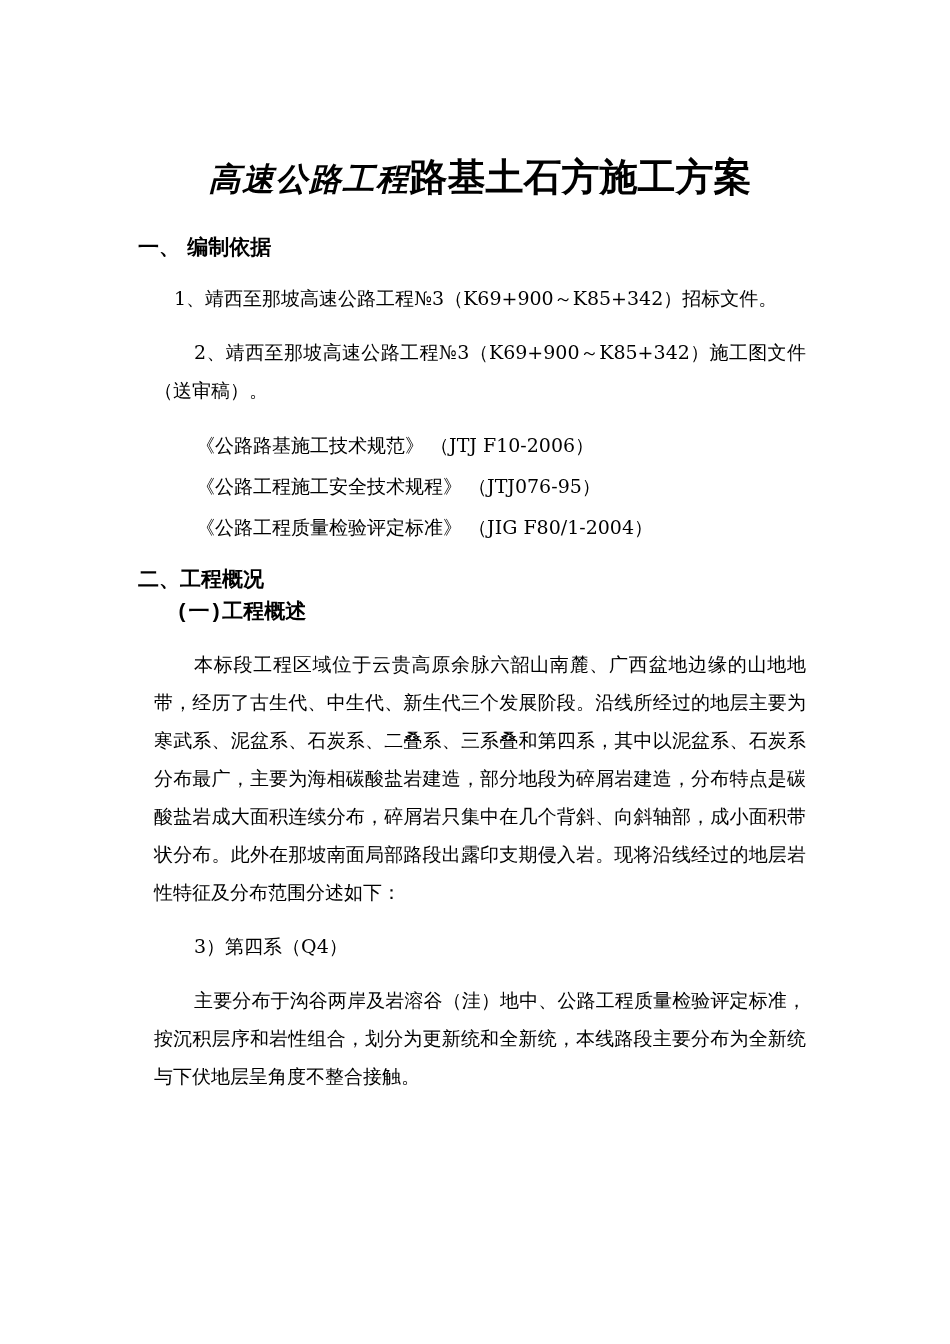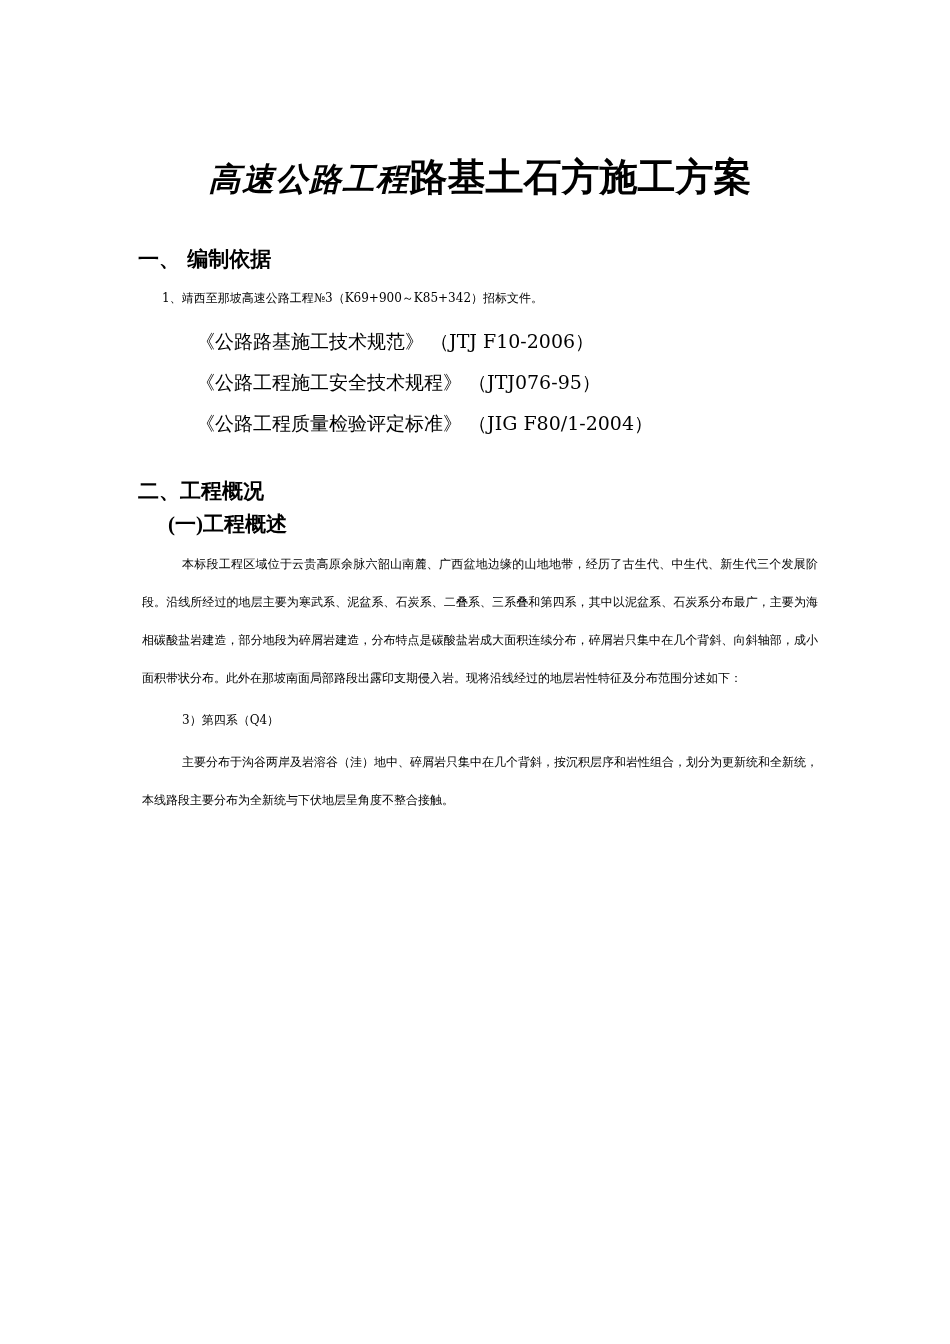--- a/index.html
+++ b/index.html
@@ -51,36 +51,36 @@
 
   
   .h1 {
     font-family: "DejaVu Sans", "Liberation Sans", sans-serif;
     font-size: 21px;
     font-weight: 700;
     margin: 0;
     padding: 0;
     line-height: 1.5;
   }
-  .h1-a { margin-top: 46px; }
-  .h1-b { margin-top: 32px; }
+  .h1-a { margin-top: 34px; }
+  .h1-b { margin-top: 16px; }
   .h2 {
-    font-family: Liberation Serif, serif;
+    font-family: Liberation Mono, monospace;
     font-size: 21px;
     font-weight: 700;
-    margin: 0 0 0 30px;
+    margin: 0 0 0 38px;
     padding: 0;
     line-height: 1.6;
   }
 
   
   .para {
-    font-size: 12px;
+    font-size: 19px;
     line-height: 38px;
-    margin: 4px;
+    margin: 16px;
     padding: 0;
     text-align: justify;
     text-justify: inter-ideograph;
     font-family: "DejaVu Serif", "Liberation Serif", serif;
   }
   .indent-1 { text-indent: 20px; }
   .indent-2 { text-indent: 40px; }
   .list-ref {
     font-size: 19px;
     line-height: 41px;
@@ -111,29 +111,30 @@
 <body>
 
 <div class="page">
   <div class="content">
 
     <h1 class="doc-title"><span class="title-script">高速公路工程</span><span class="title-main">路基土石方施工方案</span></h1>
 
     <h2 class="h1 h1-a">一、  编制依据</h2>
 
     <p class="para indent-1">1、靖西至那坡高速公路工程№3（K69+900～K85+342）招标文件。</p>
+    <p class="para indent-2">2、靖西至那坡高速公路工程№3（K69+900～K85+342）施工图文件（送审稿）。</p>
 
     <p class="list-ref">《公路路基施工技术规范》 （JTJ F10-2006）</p>
     <p class="list-ref">《公路工程施工安全技术规程》 （JTJ076-95）</p>
     <p class="list-ref">《公路工程质量检验评定标准》 （JIG F80/1-2004）</p>
 
     <h2 class="h1 h1-b">二、工程概况</h2>
 
     <h3 class="h2">(一)工程概述</h3>
 
     <p class="para indent-2">本标段工程区域位于云贵高原余脉六韶山南麓、广西盆地边缘的山地地带，经历了古生代、中生代、新生代三个发展阶段。沿线所经过的地层主要为寒武系、泥盆系、石炭系、二叠系、三系叠和第四系，其中以泥盆系、石炭系分布最广，主要为海相碳酸盐岩建造，部分地段为碎屑岩建造，分布特点是碳酸盐岩成大面积连续分布，碎屑岩只集中在几个背斜、向斜轴部，成小面积带状分布。此外在那坡南面局部路段出露印支期侵入岩。现将沿线经过的地层岩性特征及分布范围分述如下：</p>
     <p class="para indent-2">3）第四系（Q4）</p>
-    <p class="para indent-2">主要分布于沟谷两岸及岩溶谷（洼）地中、碎屑岩只集中在几个背斜，按沉积层序和岩性组合，划分为更新统和全新统，本线路段主要分布为全新统与下伏地层呈角度不整合接触。</p>
+    <p class="para indent-2">主要分布于沟谷两岸及岩溶谷（洼）地中、公路工程质量检验评定标准，按沉积层序和岩性组合，划分为更新统和全新统，本线路段主要分布为全新统与下伏地层呈角度不整合接触。</p>
 
   </div>
 
   <div class="footer-page-number">1</div>
 </div>
 
 </body></html>

